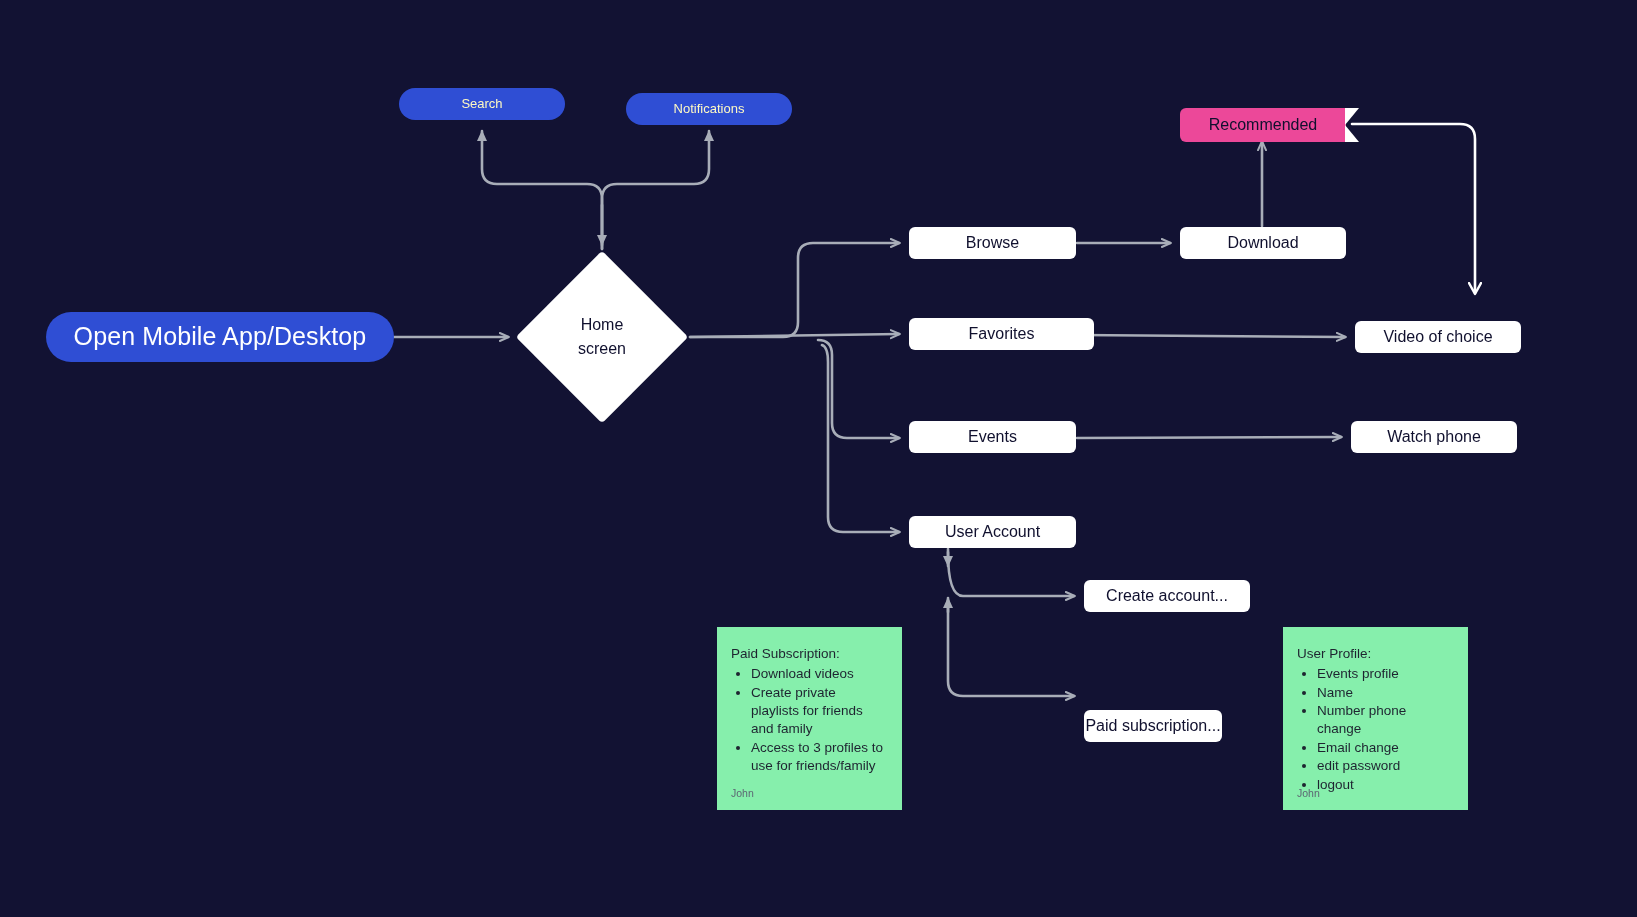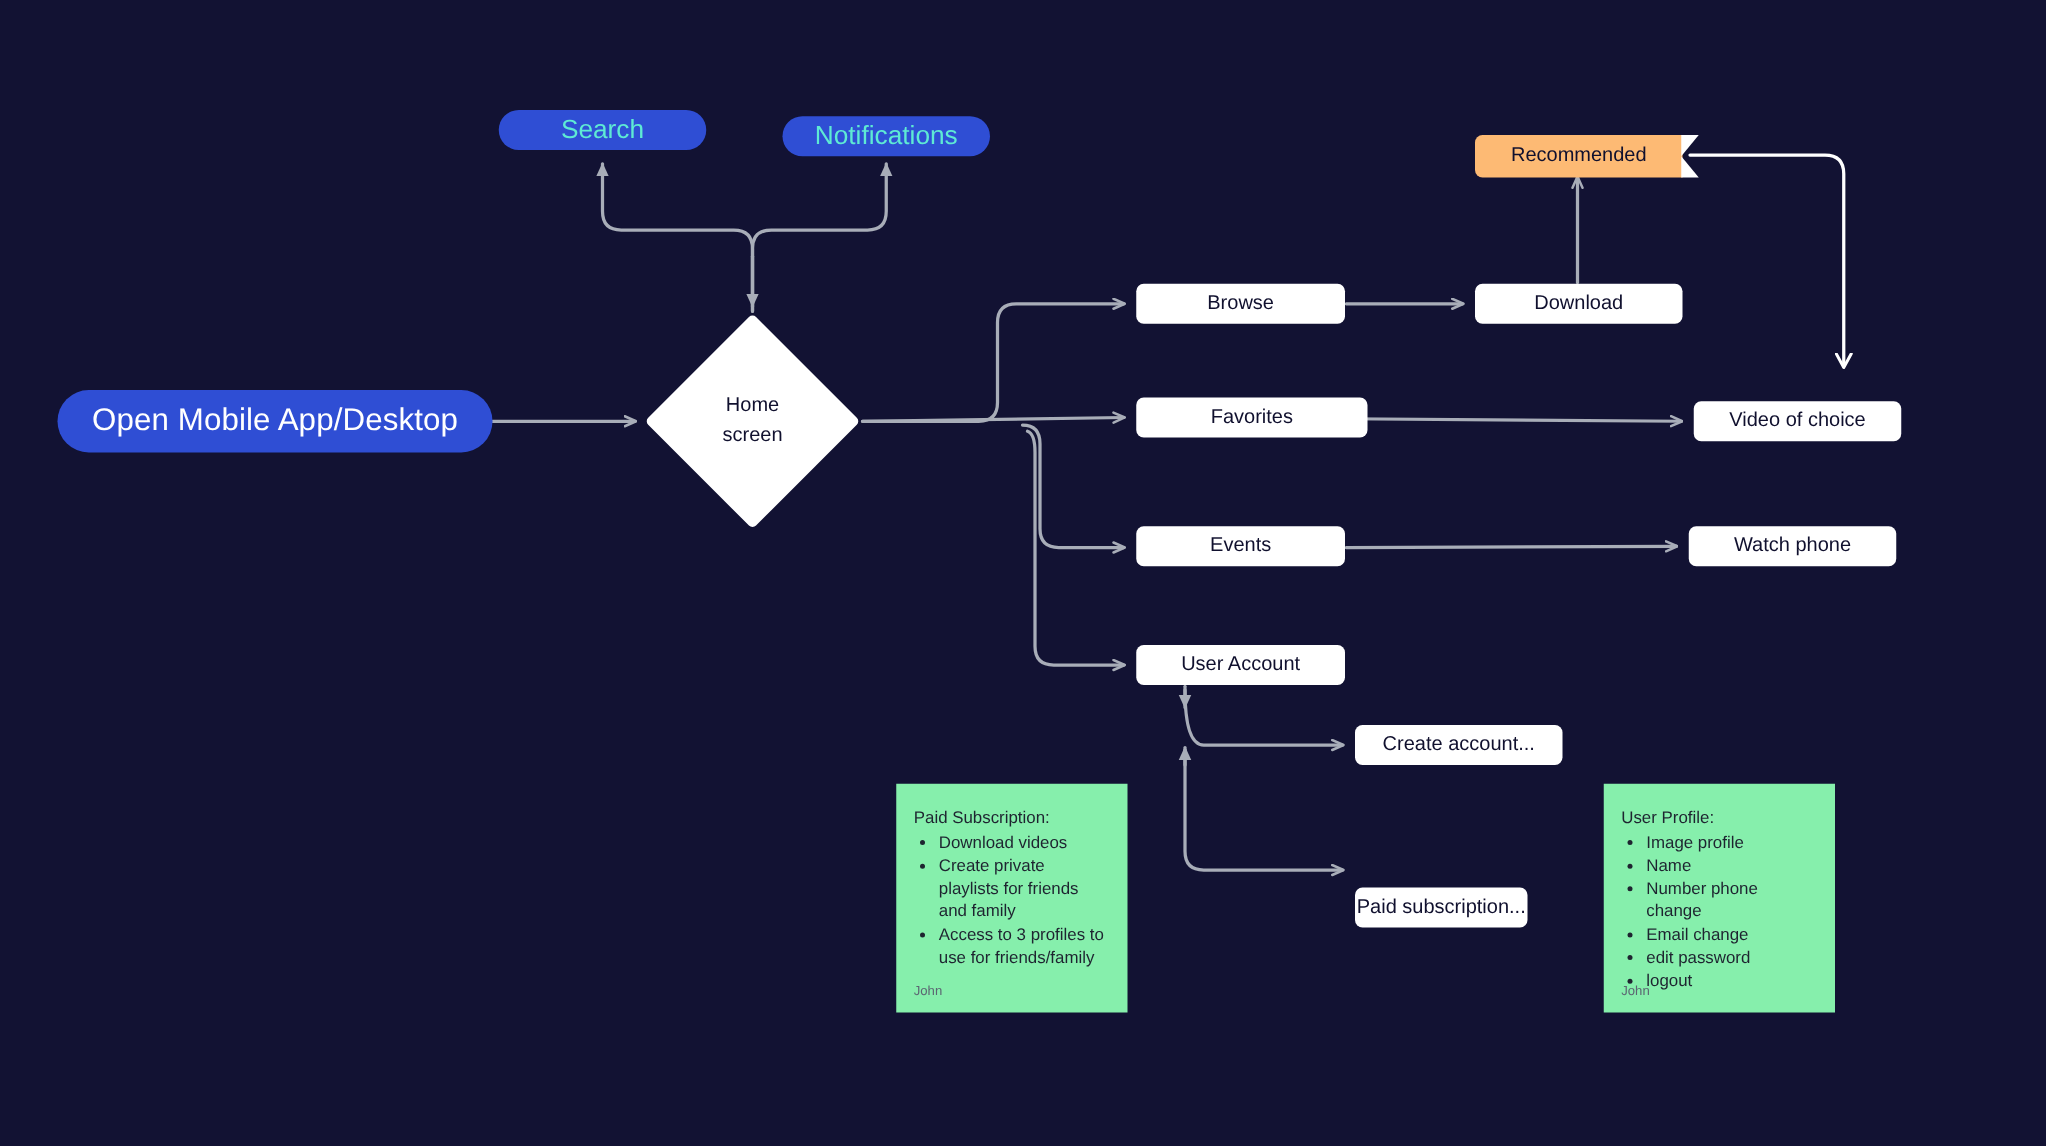--- a/index.html
+++ b/index.html
@@ -52,23 +52,23 @@
   .node-pill {
     background: #2f4ed4;
     color: #ffffff;
     border-radius: 34px;
     font-size: 25px;
     letter-spacing: .1px;
   }
 
   .node-chip {
     background: #2f4ed4;
-    color: #5eead4;
+    color: #fef9c3;
     border-radius: 16px;
-    font-size: 21px;
+    font-size: 13px;
   }
 
   
   .node-diamond {
     background: transparent;
   }
   .node-diamond .diamond-shape {
     position: absolute;
     inset: 0;
     background: #ffffff;
@@ -78,21 +78,21 @@
   .node-diamond .diamond-label {
     position: relative;
     z-index: 2;
     color: #10102e;
     font-size: 16px;
     line-height: 1.5;
   }
 
   
   .node-flag {
-    background: #fdba74;
+    background: #ec4899;
     color: #10102e;
     font-size: 16px;
     border-radius: 6px 0 0 6px;
   }
   .node-flag .flag-point {
     position: absolute;
     right: -13px;
     top: 0;
     bottom: 0;
     width: 14px;
@@ -262,21 +262,21 @@
       <li>Download videos</li>
       <li>Create private playlists for friends and family</li>
       <li>Access to 3 profiles to use for friends/family</li>
     </ul>
     <span class="note-author">John</span>
   </div>
 
   <div class="note" style="left:1283px; top:627px; width:185px; height:183px;">
     <p class="note-title">User Profile:</p>
     <ul>
-      <li>Image profile</li>
+      <li>Events profile</li>
       <li>Name</li>
       <li>Number phone change</li>
       <li>Email change</li>
       <li>edit password</li>
       <li>logout</li>
     </ul>
     <span class="note-author">John</span>
   </div>
 
 </div>

